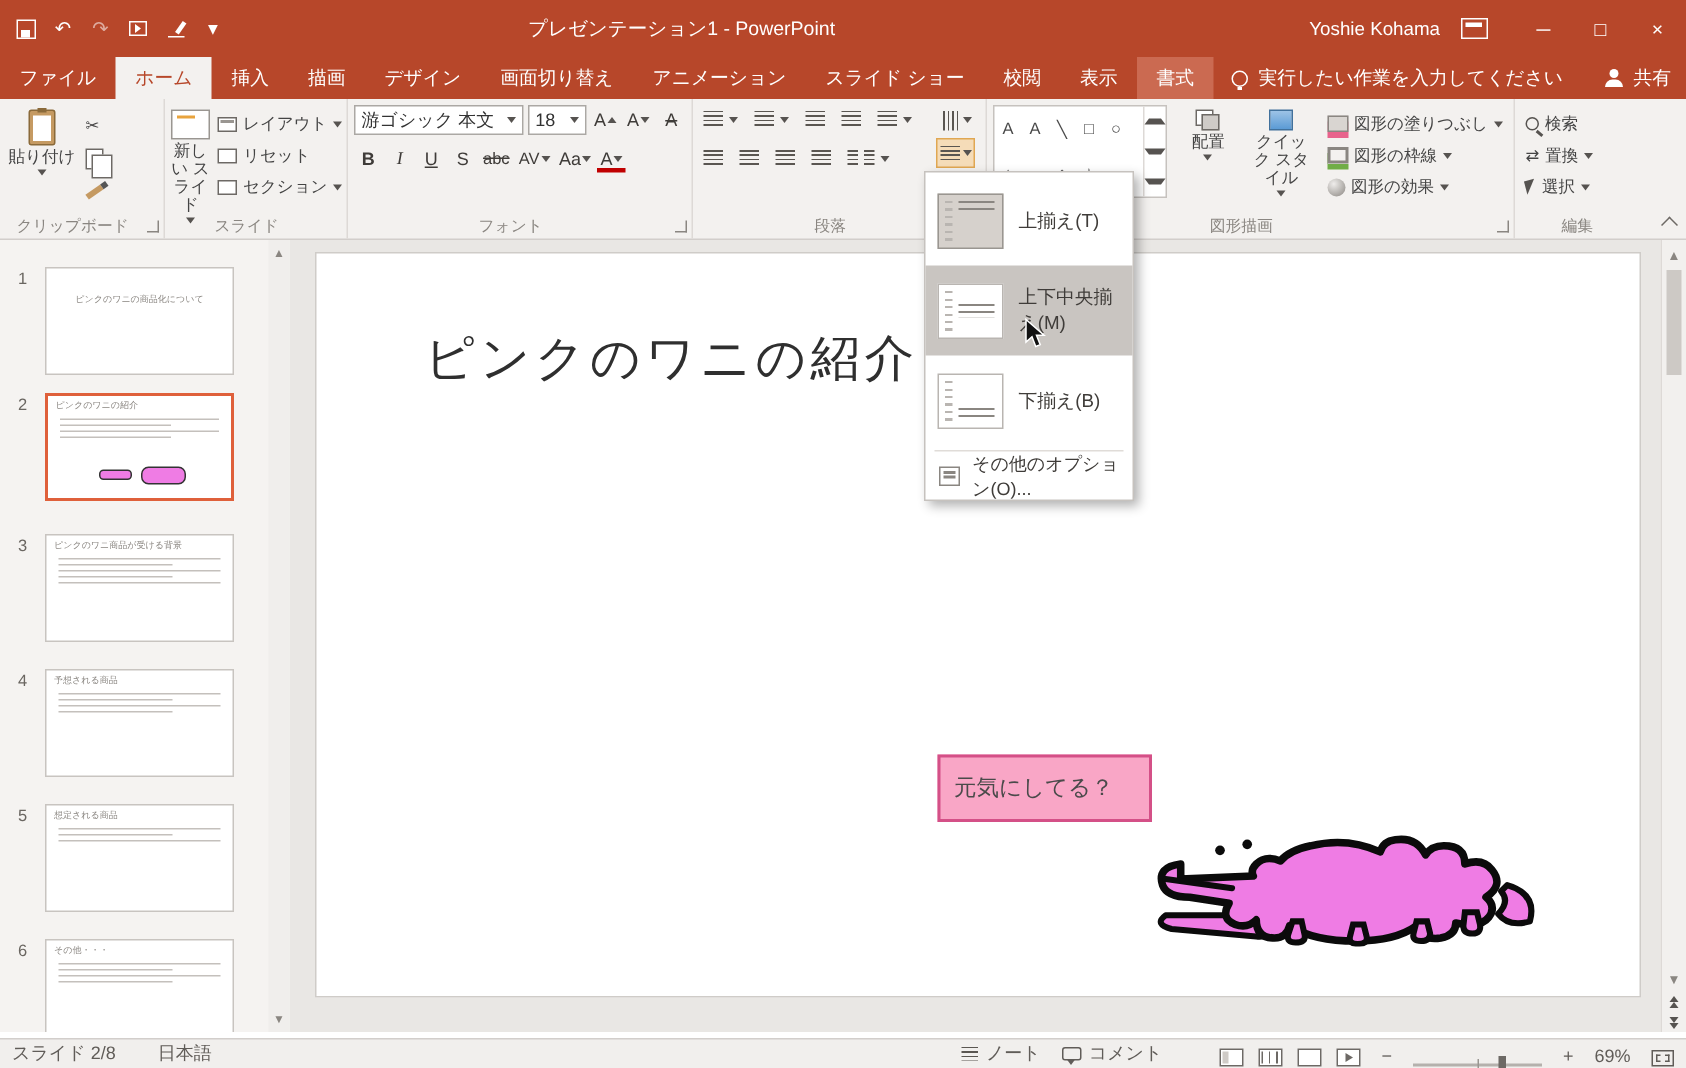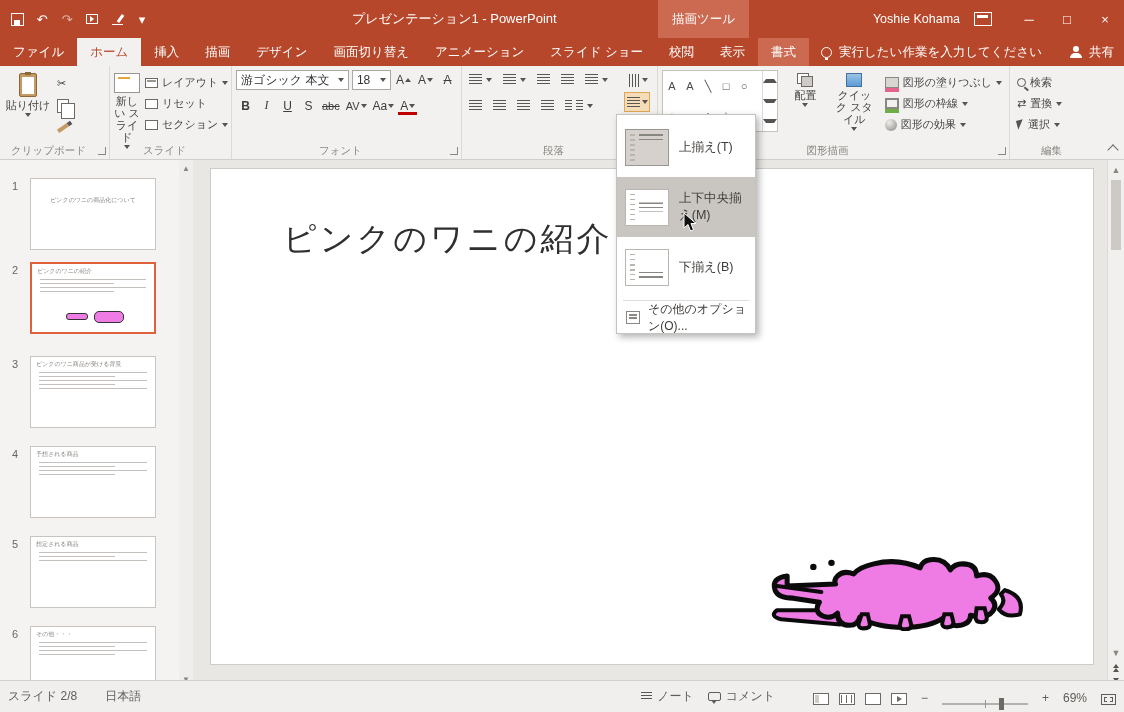--- a/index.html
+++ b/index.html
@@ -110,21 +110,21 @@
 .croc{position:absolute;left:558px;top:360px;width:262px;height:102px}
 
 
 .vscroll{position:absolute;right:0;top:160px;width:17px;bottom:24px;background:#f2f0ee;border-left:1px solid #ddd9d6;color:#8a8681;font-size:9px}
 .vscroll .up{position:absolute;top:5px;left:0;right:0;text-align:center}
 .vscroll .thumbbar{position:absolute;top:20px;left:3px;right:3px;height:70px;background:#cdc9c5}
 .vscroll .grp{position:absolute;bottom:2px;left:0;right:0;display:flex;flex-direction:column;align-items:center;gap:6px}
 .dblchev{display:flex;flex-direction:column;align-items:center;line-height:5px;font-size:8px;color:#6d6965}
 
 
-.statusbar{position:absolute;left:0;right:0;bottom:0;height:32px;background:#f1efed;border-top:1px solid #d2cecb;display:flex;align-items:center;font-size:12px;color:#605c58;padding:0 8px;gap:14px}
+.statusbar{position:absolute;left:0;right:0;bottom:0;height:20px;background:#f1efed;border-top:1px solid #d2cecb;display:flex;align-items:center;font-size:12px;color:#605c58;padding:0 8px;gap:14px}
 .sb-right{margin-left:auto;display:flex;align-items:flex-end;gap:14px}
 .bubble{width:13px;height:9px;border:1.5px solid #605c58;border-radius:2px;position:relative;flex:none}
 .bubble::after{content:"";position:absolute;left:2px;bottom:-4px;border-left:3px solid transparent;border-right:3px solid transparent;border-top:4px solid #605c58}
 .vico{width:16px;height:12px;border:1px solid #6d6965;background:#fff;position:relative;flex:none}
 .vico.grid::after{content:"";position:absolute;inset:1px;background:repeating-linear-gradient(to right,#6d6965 0 1px,transparent 1px 5px)}
 .vico.norm::after{content:"";position:absolute;left:1px;top:1px;width:4px;height:8px;background:#cfcbc7}
 .vico.show::after{content:"";position:absolute;left:5px;top:2px;border-left:5px solid #6d6965;border-top:3px solid transparent;border-bottom:3px solid transparent}
 .zslider{width:86px;height:2px;background:#b5b1ad;position:relative}
 .ztick{position:absolute;left:50%;top:-3px;width:1px;height:8px;background:#9a9691}
 .zthumb{position:absolute;left:66%;top:-5px;width:5px;height:12px;background:#6d6965}
@@ -163,21 +163,20 @@
       <span class="qbtn dim">↷</span>
       <span class="qbtn">
           <span class="playico"></span>
         </span>
       <span class="qbtn">
           <span class="penico"></span>
         </span>
       <span class="qbtn">▾</span>
     </div>
     <div class="title-text">プレゼンテーション1 - PowerPoint</div>
-    <div class="ctx-plate">描画ツール</div>
     <div class="tb-right">
       <span class="tb-user">Yoshie Kohama</span>
       <span class="dispopt"></span>
       <span class="winbtn">─</span>
       <span class="winbtn">□</span>
       <span class="winbtn">×</span>
     </div>
   </div>
 
   <div class="tabrow">
@@ -488,20 +487,21 @@
 
     <div class="pscroll">
       <span class="up">▲</span>
       <span class="dn">▼</span>
     </div>
   </div>
 
   <div class="stage">
     <div class="slide">
       <div class="slide-title">ピンクのワニの紹介</div>
+      <div class="callout">元気にしてる？</div>
       <svg class="croc" viewBox="0 0 260 100">
         <path d="M8 80 q-8 6 4 9 l56 5 q10 1 9 -7 l-3 -7 z" style="fill:var(--croc-pink,#EF7CE4)" stroke="#0b0b0b" stroke-width="4" stroke-linejoin="round"></path>
         <path d="M18 46 q-16 2 -12 14 q3 8 18 8 l26 4 q-6 10 4 14 q8 3 14 -3 q0 12 12 12 q8 0 10 -8 q16 10 44 10 q26 0 40 -10 q4 10 16 8 q10 -2 10 -10 q16 4 22 -4 q5 -7 -2 -13 q12 -8 4 -18 q-6 -8 -18 -4 q0 -12 -14 -12 q-8 0 -12 6 q-6 -12 -20 -10 q-8 1 -10 8 q-22 -10 -46 -4 q-14 3 -20 10 q-10 -4 -16 2 q-4 4 -2 8 l-48 2 z" style="fill:var(--croc-pink,#EF7CE4)" stroke="#0b0b0b" stroke-width="5" stroke-linejoin="round"></path>
         <path d="M234 60 q20 6 15 24 q-14 4 -21 -5 q8 -8 2 -15 z" style="fill:var(--croc-pink,#EF7CE4)" stroke="#0b0b0b" stroke-width="4" stroke-linejoin="round"></path>
         <path d="M92 84 l-3 9 q-1 5 5 5 q7 0 6 -5 l-2 -9 z" style="fill:var(--croc-pink,#EF7CE4)" stroke="#0b0b0b" stroke-width="4"></path>
         <path d="M132 86 l-2 8 q-1 5 5 5 q7 0 6 -5 l-2 -8 z" style="fill:var(--croc-pink,#EF7CE4)" stroke="#0b0b0b" stroke-width="4"></path>
         <path d="M174 84 l-2 8 q-1 5 5 5 q6 0 6 -5 l-2 -8 z" style="fill:var(--croc-pink,#EF7CE4)" stroke="#0b0b0b" stroke-width="4"></path>
         <path d="M206 78 l-1 9 q0 5 6 5 q6 0 5 -6 l-2 -8 z" style="fill:var(--croc-pink,#EF7CE4)" stroke="#0b0b0b" stroke-width="4"></path>
         <path d="M8 56 L52 62" stroke="#0b0b0b" stroke-width="4" fill="none" stroke-linecap="round"></path>
         <circle cx="44" cy="37" r="3.2" fill="#0b0b0b"></circle>

